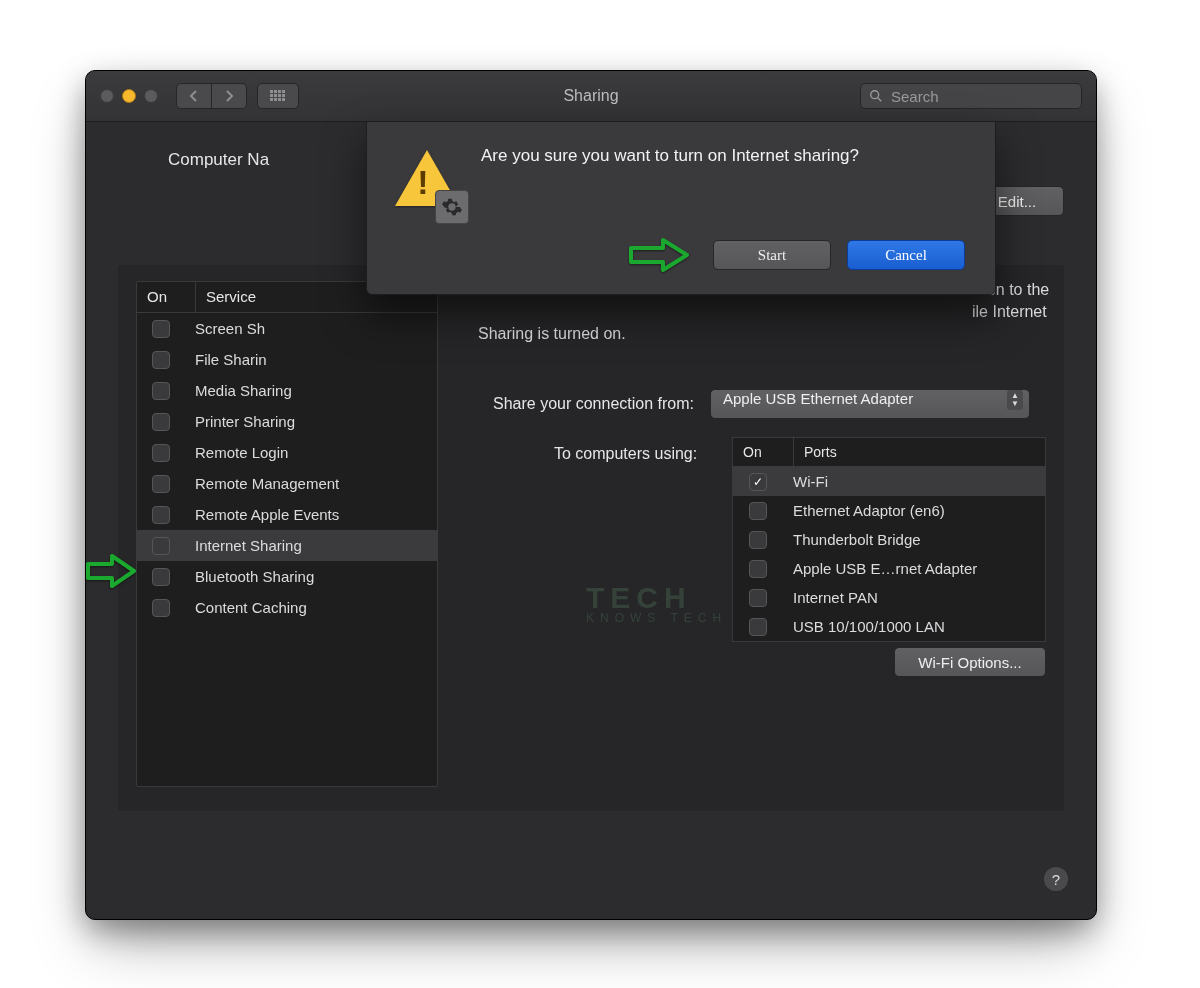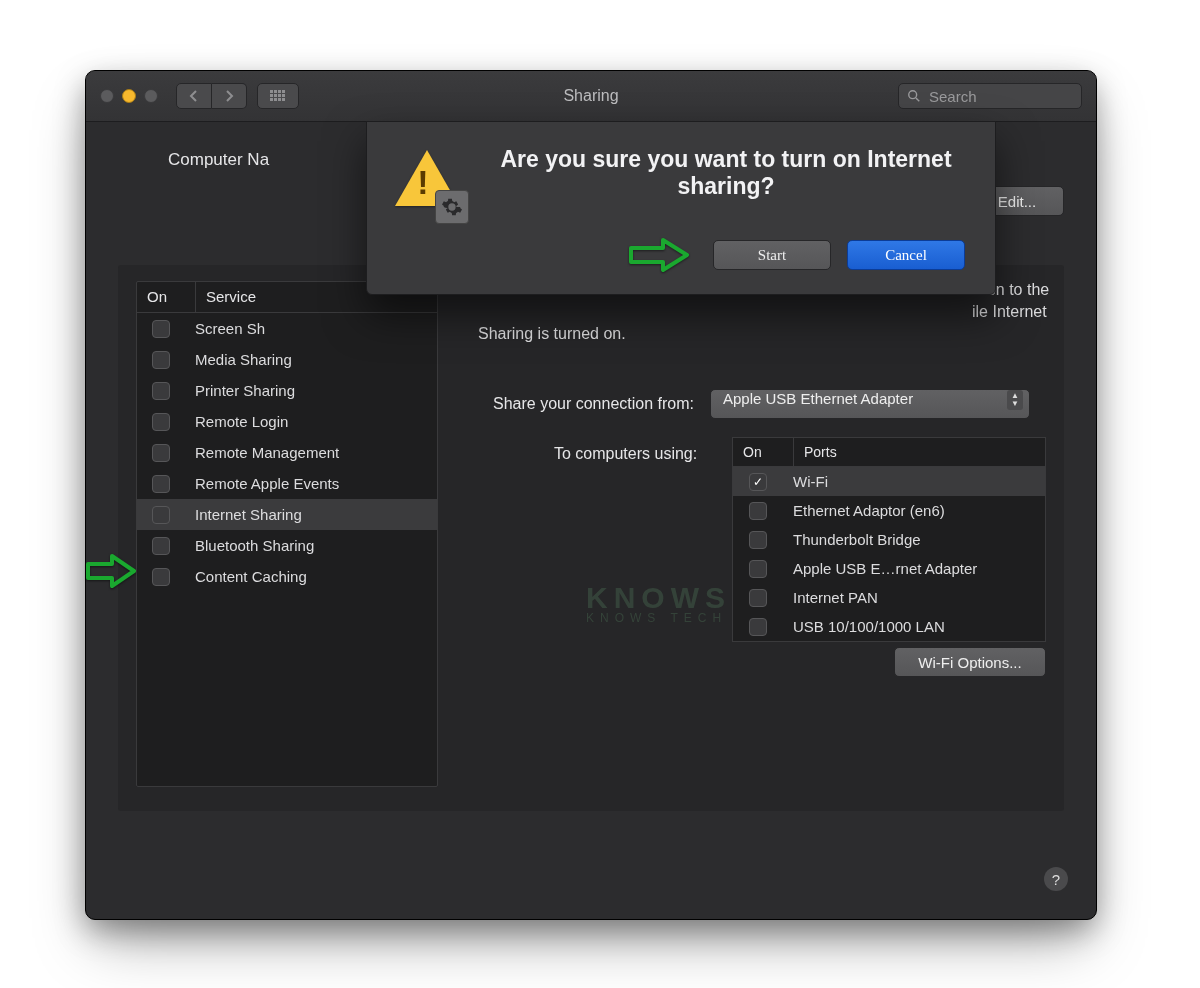--- a/index.html
+++ b/index.html
@@ -16,21 +16,21 @@
   .tl.yellow{background:#f7b82d;border:1px solid #a97c16;}
   .tl.green{background:#5b5b5d;border:1px solid #3a3a3c;}
   .nav{display:flex;margin-left:18px;gap:0;}
   .navbtn{width:34px;height:24px;background:#4a4a4c;border:1px solid #262628;display:flex;align-items:center;justify-content:center;color:#8e8e90;}
   .navbtn:first-child{border-radius:5px 0 0 5px;}
   .navbtn:last-child{border-radius:0 5px 5px 0;border-left:none;}
   .appsbtn{margin-left:10px;width:40px;height:24px;background:#4a4a4c;border:1px solid #262628;border-radius:5px;display:flex;align-items:center;justify-content:center;}
   .grid4{width:16px;height:12px;display:grid;grid-template-columns:repeat(4,3px);grid-template-rows:repeat(3,3px);gap:1px;}
   .grid4 span{background:#8e8e90;}
   .title{position:absolute;left:0;right:0;text-align:center;color:#bdbdbf;font-size:16px;pointer-events:none;}
-  .search{position:absolute;right:14px;top:12px;width:184px;height:26px;background:#454547;border:1px solid #262628;border-radius:5px;display:flex;align-items:center;color:#9a9a9c;font-size:15px;padding:0 8px;box-sizing:border-box;}
+  .search{position:absolute;right:14px;top:12px;width:222px;height:26px;background:#454547;border:1px solid #262628;border-radius:5px;display:flex;align-items:center;color:#9a9a9c;font-size:15px;padding:0 8px;box-sizing:border-box;}
   .search svg{margin-right:6px;flex:none;}
   .search input{flex:1;background:transparent;border:none;outline:none;color:#ddd;font-size:15px;}
   .search input::placeholder{color:#9a9a9c;}
   
   .topzone{padding:22px 56px 0;color:#e6e6e8;font-size:16px;position:relative;height:120px;}
   .cname-label{position:absolute;left:82px;top:28px;font-size:17px;color:#e6e6e8;}
   .cname-input{position:absolute;right:132px;top:20px;width:100px;height:28px;background:#3a3a3c;border:1px solid #262628;border-radius:4px;}
   .edit-btn{position:absolute;right:32px;top:64px;width:92px;height:28px;}
   .btn{background:linear-gradient(#616163,#565658);border:1px solid #262628;color:#eee;font-size:15px;border-radius:5px;display:flex;align-items:center;justify-content:center;cursor:default;}
   
@@ -65,21 +65,21 @@
   
   .help{position:absolute;right:28px;bottom:28px;width:24px;height:24px;border-radius:50%;background:#4a4a4c;color:#ddd;display:flex;align-items:center;justify-content:center;font-size:15px;}
   
   .dialog{position:absolute;left:280px;top:50px;width:630px;background:#3a3a3c;border:1px solid #1d1d1f;border-radius:0 0 6px 6px;box-shadow:0 20px 40px rgba(0,0,0,.55);padding:24px 24px 20px 24px;box-sizing:border-box;color:#e6e6e8;}
   .dialog .hdr{display:flex;gap:18px;}
   .warn-icon{width:72px;height:72px;position:relative;flex:none;}
   .tri{width:0;height:0;border-left:32px solid transparent;border-right:32px solid transparent;border-bottom:56px solid #f8c63a;filter:drop-shadow(0 1px 1px rgba(0,0,0,.4));position:absolute;left:4px;top:4px;}
   .exc{position:absolute;left:0;top:0;width:64px;height:56px;display:flex;align-items:flex-end;justify-content:center;color:#5a3b00;font-weight:700;font-size:34px;padding-bottom:2px;}
   .gear-badge{position:absolute;right:-6px;bottom:-6px;width:32px;height:32px;background:#6c6c6e;border:1px solid #444;border-radius:4px;display:flex;align-items:center;justify-content:center;}
   .gear-badge svg{width:22px;height:22px;color:#2a2a2c;}
-  .dialog h3{margin:0 0 8px 0;font-size:23px;font-weight:700;color:#f2f2f4;text-align:center;}
+  .dialog h3{margin:0 0 8px 0;font-size:17px;font-weight:400;color:#f2f2f4;}
   .dialog p{margin:0;font-size:14.5px;color:#cfcfd1;line-height:20px;}
   .dialog .btns{display:flex;justify-content:flex-end;gap:16px;margin-top:18px;padding-right:6px;align-items:center;font-family:Liberation Serif, serif;}
   .btn.sm{width:116px;height:28px;}
   .btn.primary{background:linear-gradient(#2f78e6,#195ed1);border:1px solid #0b3c97;color:#fff;}
   
   .arrow{position:absolute;filter:drop-shadow(0 1px 1px rgba(0,0,0,.5));}
   
   .wm{position:absolute;left:500px;top:510px;color:rgba(80,120,90,.35);font-family:"Arial Black",Arial;letter-spacing:6px;}
   .wm .big{font-size:30px;font-weight:900;}
   .wm .sm{font-size:12px;letter-spacing:6px;margin-top:-4px;}
@@ -154,20 +154,26 @@
             <div class="svc-row">
               <div class="cb">
                 <div class="cbx"></div>
               </div>
               <div class="lbl">Screen Sh</div>
             </div>
             <div class="svc-row">
               <div class="cb">
                 <div class="cbx"></div>
               </div>
+              <div class="lbl">File Sharin</div>
+            </div>
+            <div class="svc-row">
+              <div class="cb">
+                <div class="cbx"></div>
+              </div>
               <div class="lbl">Media Sharing</div>
             </div>
             <div class="svc-row">
               <div class="cb">
                 <div class="cbx"></div>
               </div>
               <div class="lbl">Printer Sharing</div>
             </div>
             <div class="svc-row">
               <div class="cb">
@@ -273,21 +279,21 @@
             <span>Wi-Fi Options...</span>
           </div>
       </div>
     </div>
 
     <div class="help">
         <span>?</span>
       </div>
 
     <div class="wm">
-      <div class="big">KNOWS</div>
+      <div class="big">TECH</div>
       <div class="sm">KNOWS TECH</div>
     </div>
 
     <div class="dialog">
       <div class="hdr">
         <div class="warn-icon">
           <div class="tri"></div>
           <div class="exc">!</div>
           <div class="gear-badge">
             <svg viewBox="0 0 24 24">

